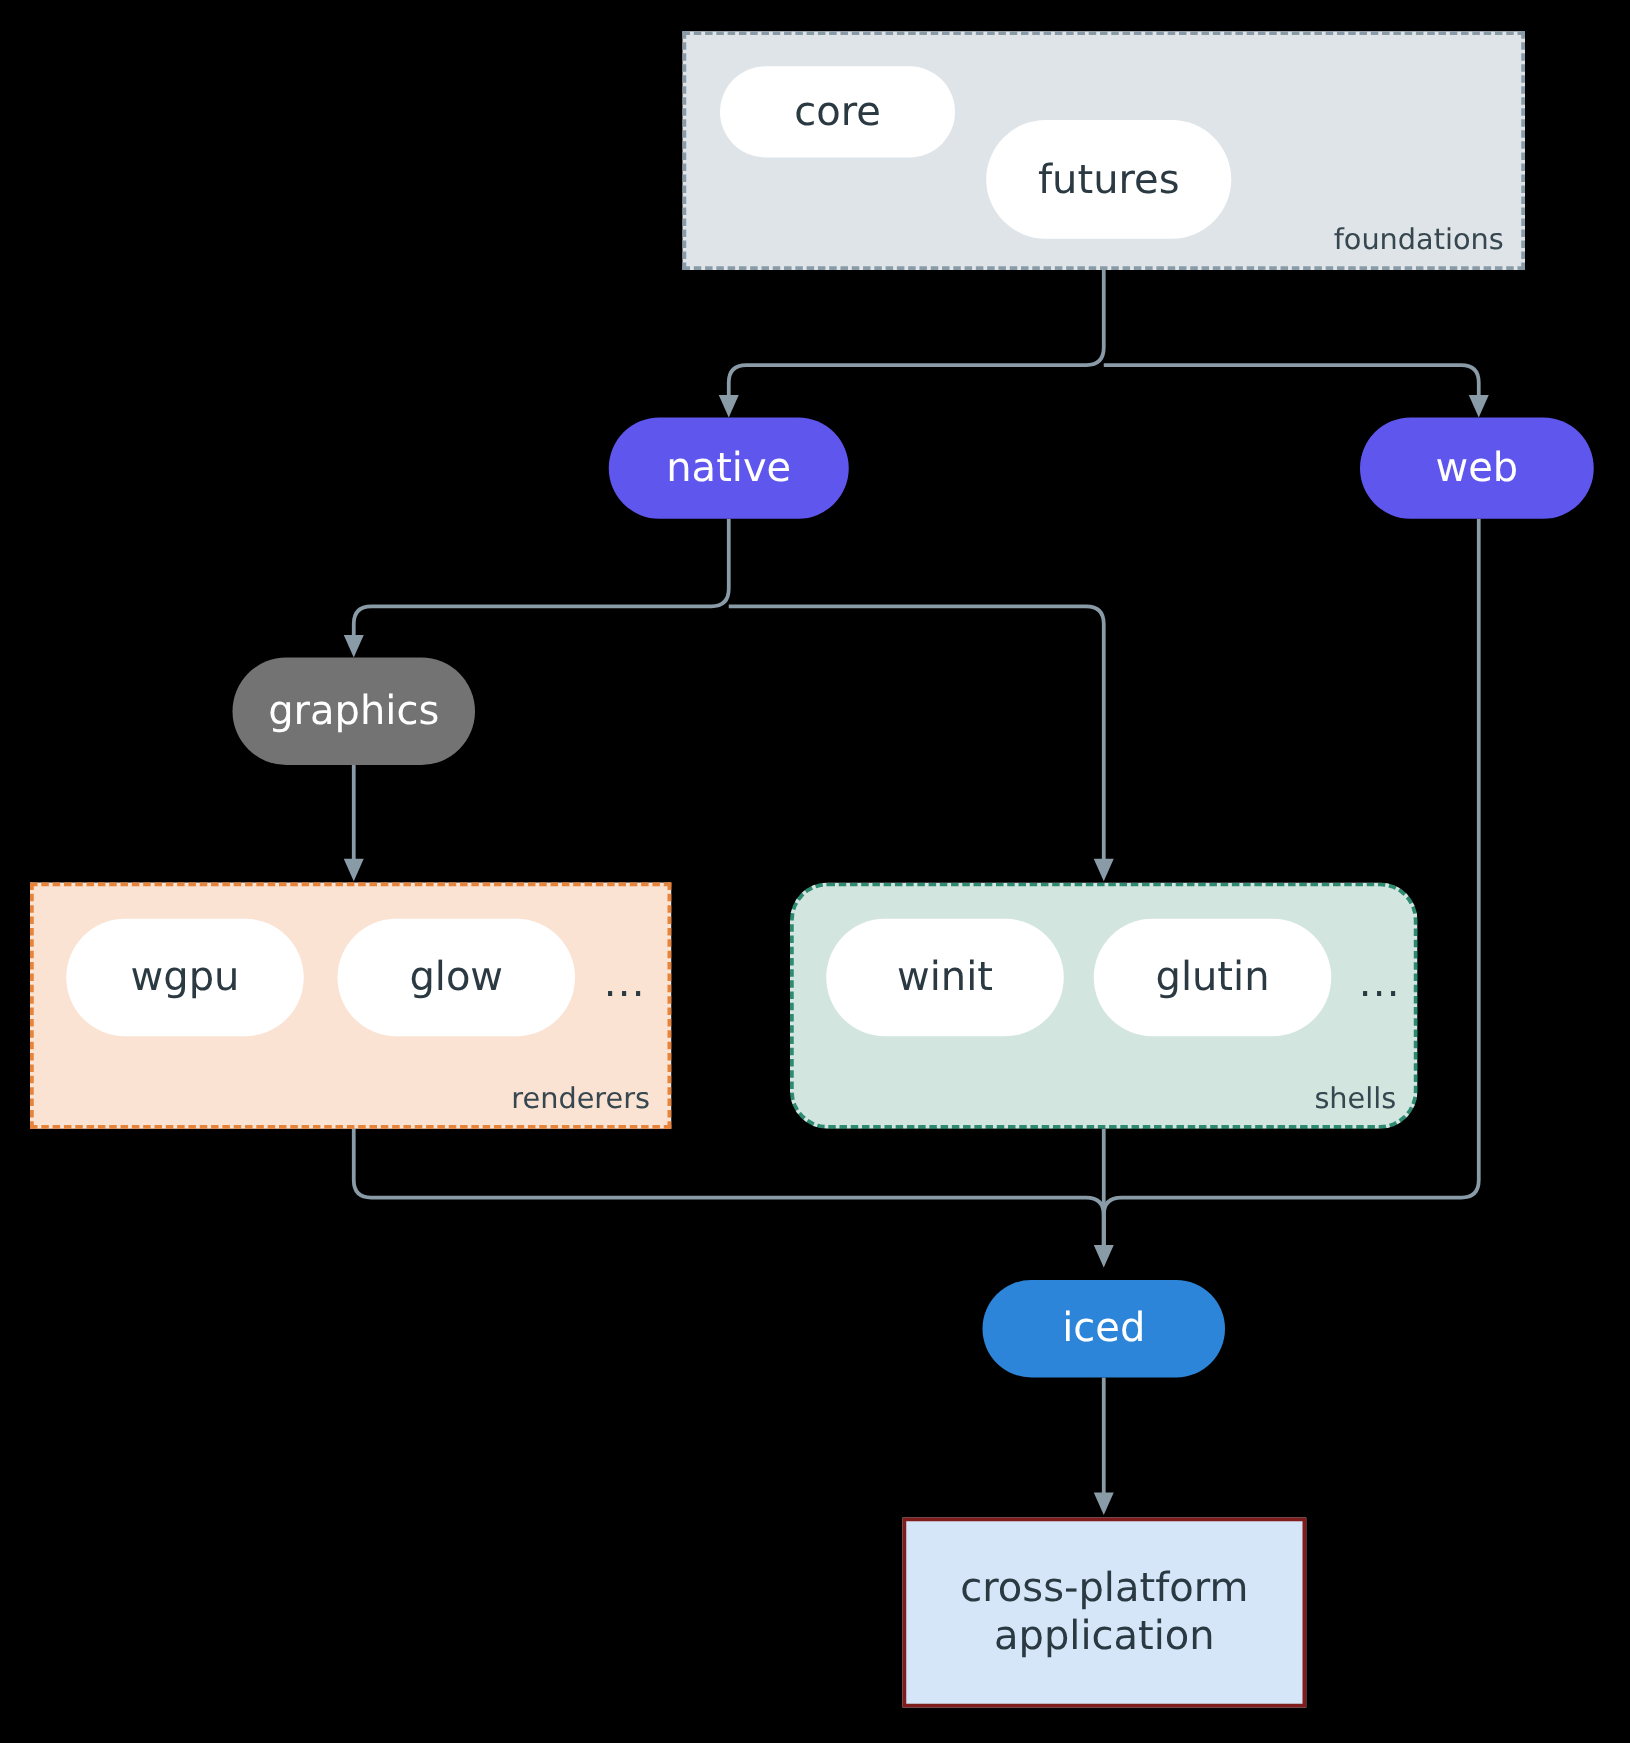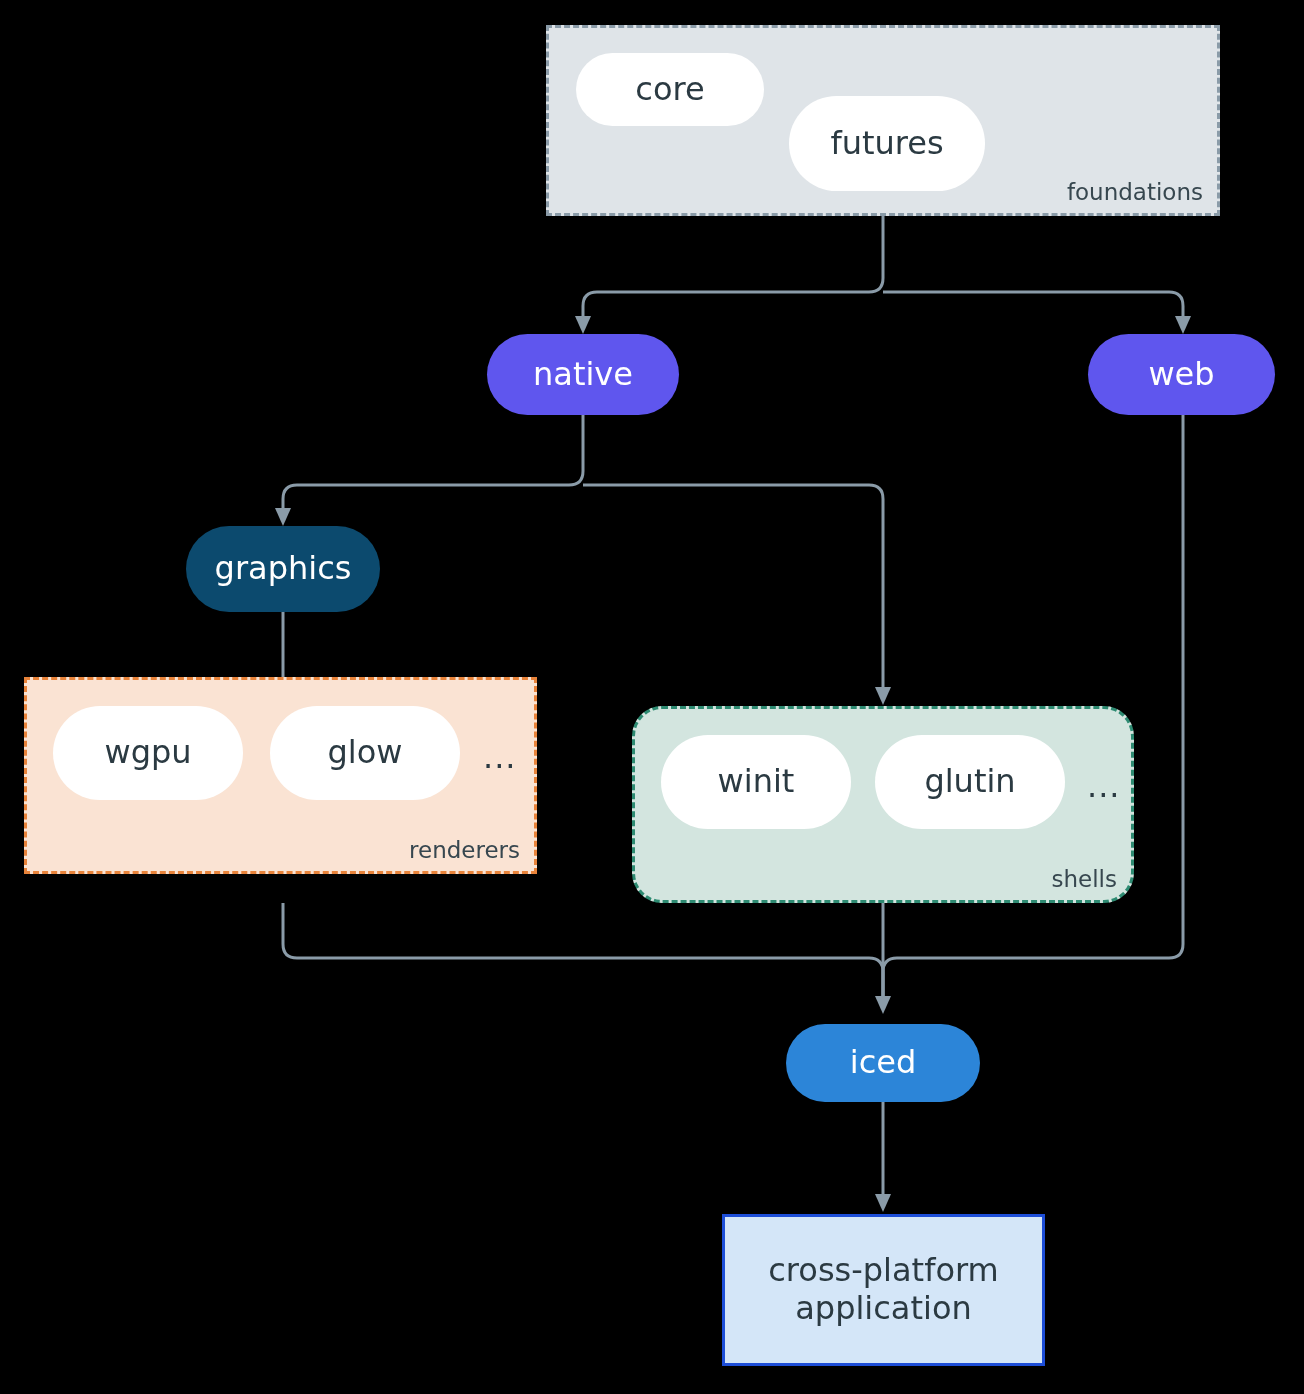--- a/index.html
+++ b/index.html
@@ -68,26 +68,26 @@
     color: #2b3a42;
     font-size: 32px;
   }
   
   .pill-solid {
     border-radius: 999px;
     color: #ffffff;
     font-size: 32px;
   }
   .pill-purple { background: #5f56ee; }
-  .pill-orange { background: #0c4a6e; }
+  .pill-orange { background: #737373; }
   .pill-blue   { background: #2c85d8; }
   
   .rect-node {
     background: #d4e6f8;
-    border: 3px solid #1d4ed8;
+    border: 3px solid #7f1d1d;
     color: #2b3a42;
     font-size: 32px;
     flex-direction: column;
   }
   .ellipsis {
     position: absolute;
     color: #2b3a42;
     font-size: 32px;
     letter-spacing: 1px;
   }
@@ -148,21 +148,21 @@
   </div>
 
   <div class="node pill-solid pill-purple" style="left:1088px; top:334px; width:187px; height:81px;">
     <span>web</span>
   </div>
 
   <div class="node pill-solid pill-orange" style="left:186px; top:526px; width:194px; height:86px;">
     <span>graphics</span>
   </div>
 
-  <div class="group group-renderers" style="left:24px; top:677px; width:513px; height:197px;">
+  <div class="group group-renderers" style="left:24px; top:706px; width:513px; height:197px;">
     <div class="node pill-white" style="left:26px; top:26px; width:190px; height:94px; position:absolute;">
       <span>wgpu</span>
     </div>
     <div class="node pill-white" style="left:243px; top:26px; width:190px; height:94px; position:absolute;">
       <span>glow</span>
     </div>
     <div class="ellipsis" style="left:456px; top:58px;">...</div>
     <div class="group-label">renderers</div>
   </div>
 

